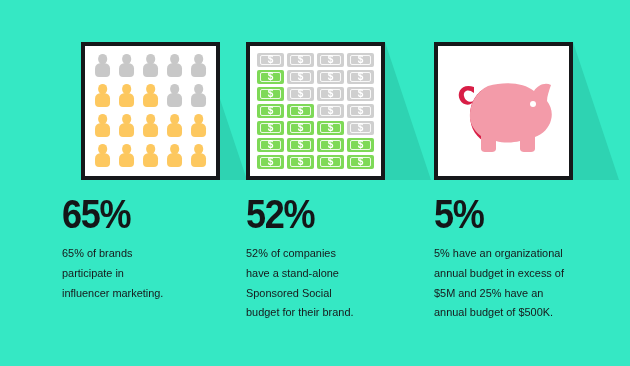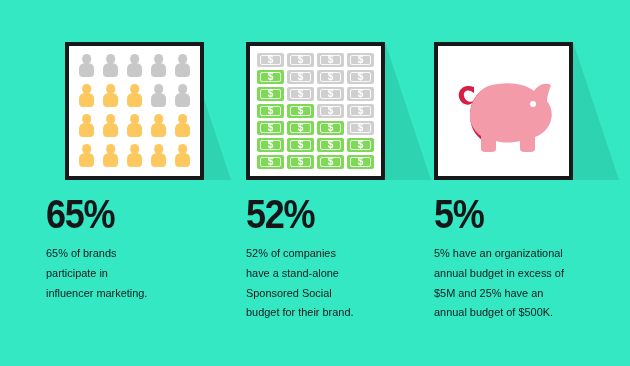--- a/index.html
+++ b/index.html
@@ -23,21 +23,21 @@
     height: 366px;
     background: #35e8c4;
   }
 
   .stat-column {
     position: absolute;
     top: 42px;
     width: 180px;
   }
 
-  .stat-column.col-1 { left: 46px; padding-left: 19px; }
+  .stat-column.col-1 { left: 62px; padding-left: 19px; }
   .stat-column.col-2 { left: 246px; }
   .stat-column.col-3 { left: 434px; }
 
   
   .icon-card {
     position: relative;
     width: 139px;
     height: 138px;
     background: #ffffff;
     border: 4px solid #16181a;

